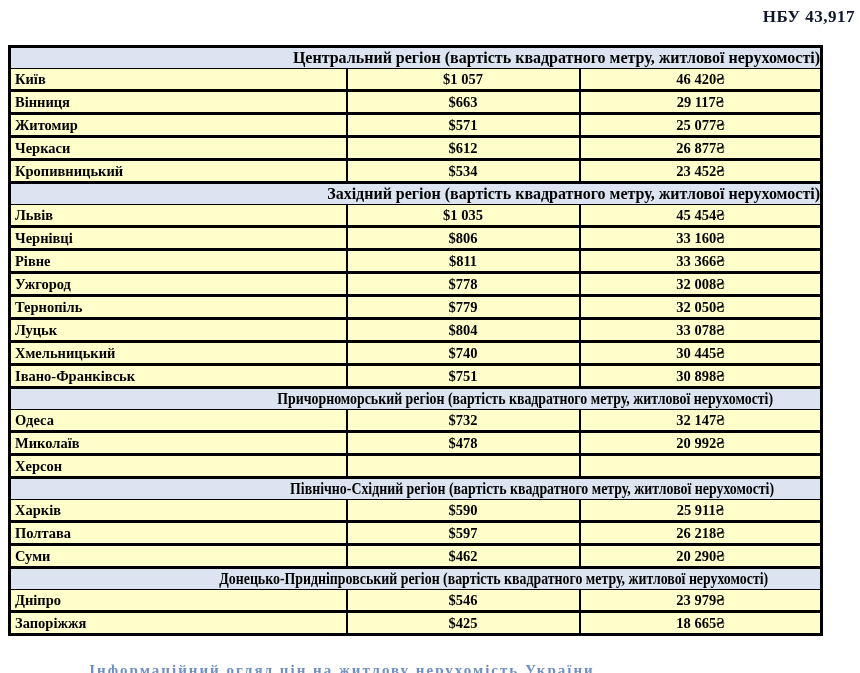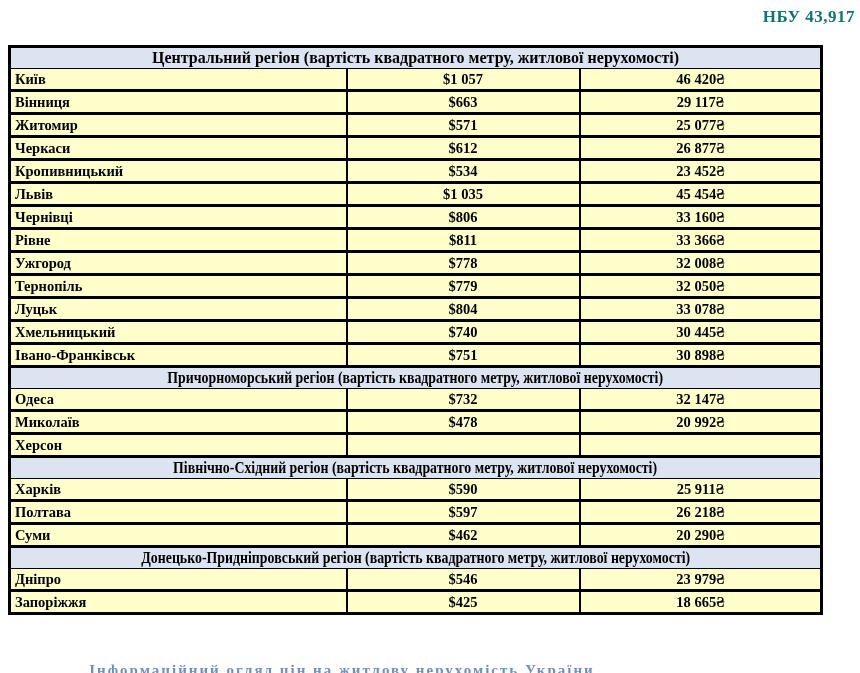--- a/index.html
+++ b/index.html
@@ -10,21 +10,21 @@
     width: 860px; height: 673px;
     position: relative;
     overflow: hidden;
     font-family: "Liberation Serif", "DejaVu Serif", serif;
   }
   .nbu {
     position: absolute;
     top: 7px; right: 5px;
     font-weight: bold;
     font-size: 17px;
-    color: #0f766e;
+    color: #0f172a;
     letter-spacing: 0.5px;
   }
   .tbl-wrap {
     position: absolute;
     left: 8px; top: 45px;
     width: 812px;
   }
   table.price {
     width: 812px;
     border-collapse: collapse;
@@ -39,21 +39,21 @@
     padding: 0;
     font-weight: bold;
     font-size: 14.5px;
     color: #000;
     vertical-align: middle;
     overflow: hidden;
     white-space: nowrap;
   }
   tr.sec td {
     background: #dbe4f0;
-    text-align: center;
+    text-align: right;
     border-top: 1px solid #000;
     border-bottom: 1px solid #000;
     font-size: 16px;
   }
   tr.sec .ttl { display: inline-block; }
   tr.sec.cond td { font-size: 16.5px; }
   tr.sec.cond .ttl { transform: scaleX(0.84); }
   tr.city td {
     background: #ffffcc;
     border-bottom: 3px solid #000;
@@ -117,20 +117,23 @@
         <tr class="city">
           <td class="c-city">Черкаси</td>
           <td class="c-usd">$612</td>
           <td class="c-uah">26 877₴</td>
         </tr>
         <tr class="city">
           <td class="c-city">Кропивницький</td>
           <td class="c-usd">$534</td>
           <td class="c-uah">23 452₴</td>
         </tr>
+        <tr class="sec">
+          <td colspan="3"><span class="ttl">Західний регіон (вартість квадратного метру, житлової нерухомості)</span></td>
+        </tr>
         <tr class="city">
           <td class="c-city">Львів</td>
           <td class="c-usd">$1 035</td>
           <td class="c-uah">45 454₴</td>
         </tr>
         <tr class="city">
           <td class="c-city">Чернівці</td>
           <td class="c-usd">$806</td>
           <td class="c-uah">33 160₴</td>
         </tr>

